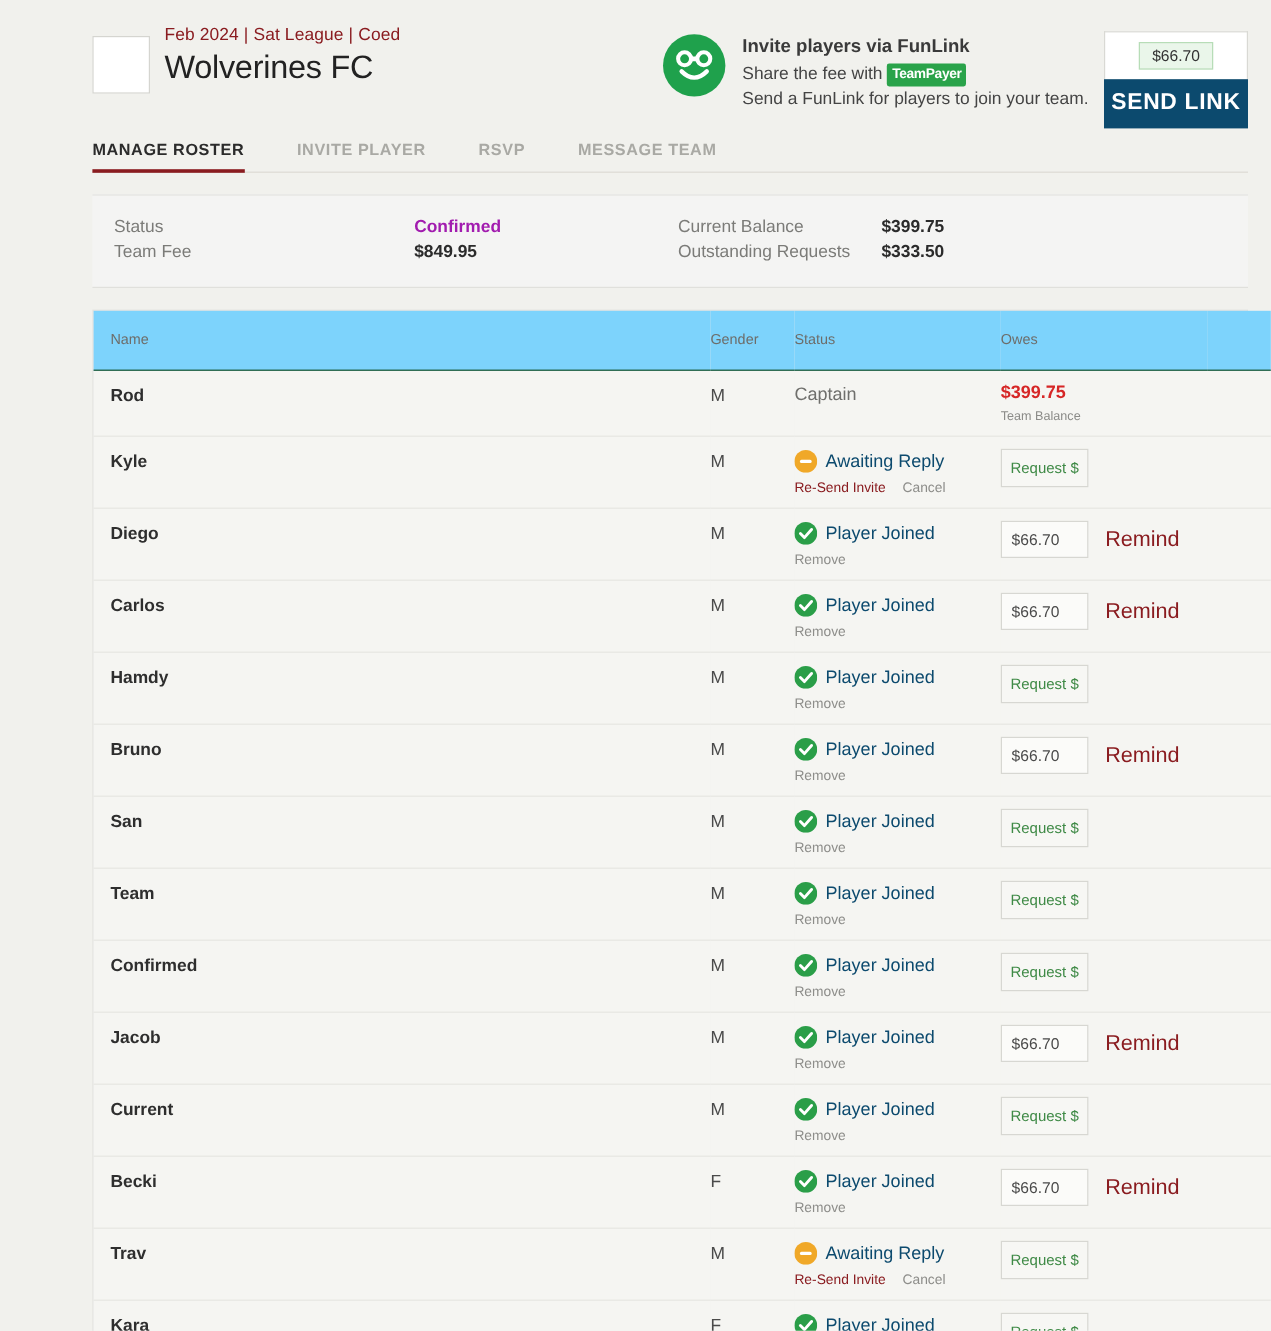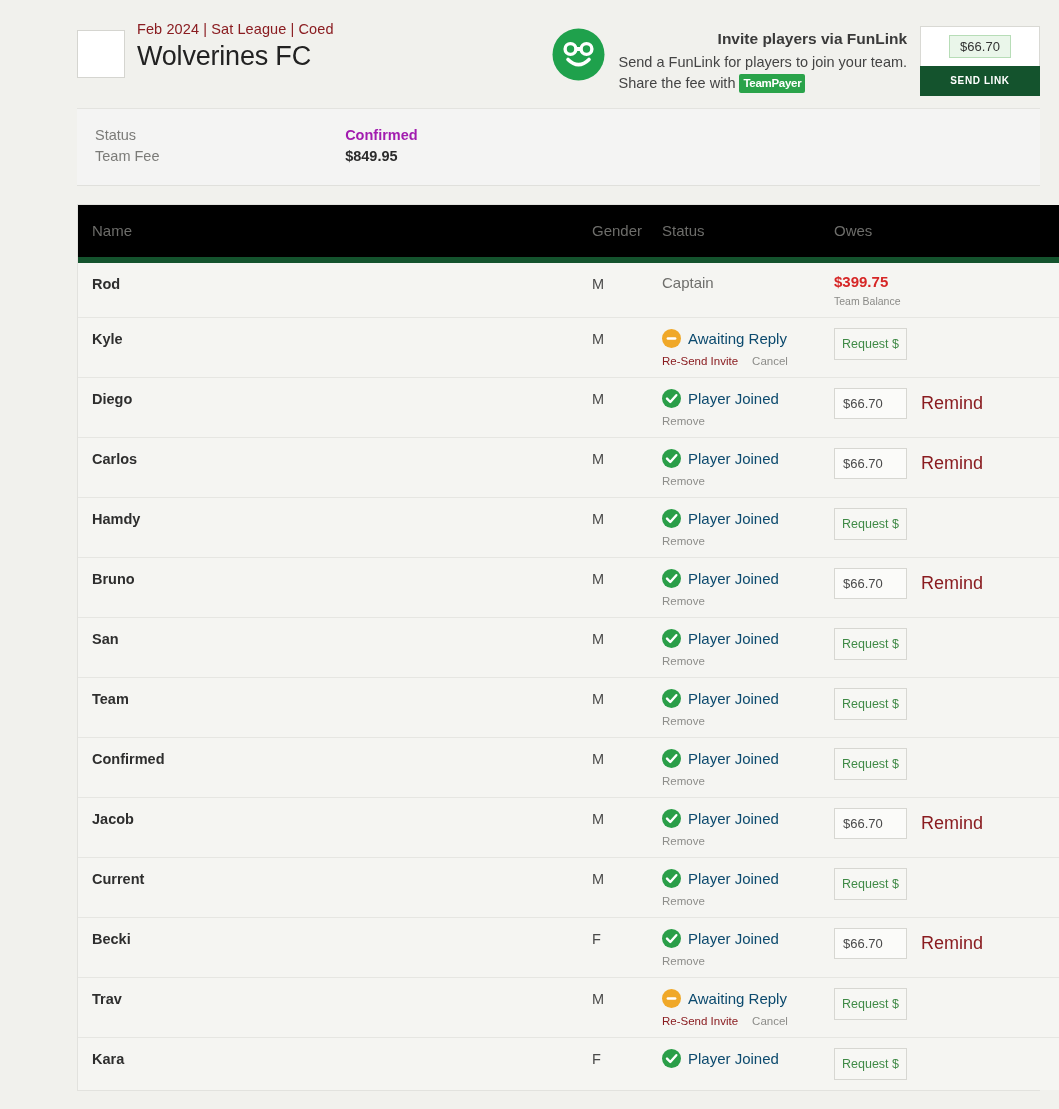--- a/index.html
+++ b/index.html
@@ -54,21 +54,20 @@
     margin-left: 218px;
     margin-top: 6px;
   }
   .funlink-icon { width: 53px; height: 53px; flex: 0 0 auto; margin-right: 14px; }
   .funlink-text { line-height: 1.42; }
   .funlink-title {
     font-size: 15.5px;
     font-weight: bold;
     color: #3a3a3a;
     margin-bottom: 2px;
-    text-align: right;
   }
   .funlink-sub { font-size: 14.5px; color: #444; }
   .tp-logo {
     display: inline-block;
     background: #2aa34a;
     color: #ffffff;
     font-size: 11.5px;
     font-weight: bold;
     padding: 1px 4px 2px 4px;
     border-radius: 2px;
@@ -98,25 +97,25 @@
     font-size: 13px;
     color: #333;
     padding: 3px 10px;
     min-width: 54px;
     text-align: center;
     box-sizing: border-box;
   }
   .sendlink-btn {
     display: block;
     width: 100%;
-    background: #14532d;
+    background: #0c4a6e;
     color: #ffffff;
     border: none;
     font-family: "Liberation Sans", sans-serif;
-    font-size: 10px;
+    font-size: 19px;
     font-weight: bold;
     letter-spacing: .6px;
     padding: 9px 0 10px 0;
     cursor: pointer;
     box-sizing: border-box;
   }
 
   
   .tabs {
     margin: 14px 46px 0 50px;
@@ -160,27 +159,27 @@
 
   
   .roster {
     margin: 18px 46px 0 50px;
     border: 1px solid #e2e2de;
     border-top: 1px solid #e2e2de;
     box-sizing: border-box;
   }
   table.roster-table { width: 100%; border-collapse: collapse; table-layout: fixed; }
   table.roster-table thead th {
-    background: #000000;
-    font-size: 15px;
+    background: #7dd3fc;
+    font-size: 12px;
     font-weight: normal;
     color: #6d6d6a;
     text-align: left;
     padding: 17px 0 18px 0;
-    border-bottom: 6px solid #14532d;
+    border-bottom: 1px solid #14532d;
     vertical-align: top;
   }
   .col-name  { width: 500px; padding-left: 14px !important; }
   .col-gender{ width: 70px; }
   .col-status{ width: 172px; }
   .col-owes  { width: 172px; }
   .col-paid  { width: 105px; text-align: right !important; padding-right: 14px !important; }
 
   table.roster-table tbody td {
     border-bottom: 1px solid #e6e6e2;
@@ -272,46 +271,62 @@
           <g fill="none" stroke="#ffffff" stroke-width="3.4">
             <circle cx="18.5" cy="21" r="5.4"></circle>
             <circle cx="34.5" cy="21" r="5.4"></circle>
             <line x1="23.5" y1="21" x2="29.5" y2="21" stroke-width="4"></line>
           </g>
           <path d="M16 31.5 Q26.5 42 37 31.5" fill="none" stroke="#ffffff" stroke-width="3.6" stroke-linecap="round"></path>
         </svg>
       </span>
       <div class="funlink-text">
         <div class="funlink-title">Invite players via FunLink</div>
-        <div class="funlink-sub">Send a FunLink for players to join your team.</div>
         <div class="funlink-sub">
           <span>Share the fee with</span>
           <span class="tp-logo">TeamPayer</span>
         </div>
+        <div class="funlink-sub">Send a FunLink for players to join your team.</div>
       </div>
     </div>
 
     <div class="sendlink-box">
       <div class="sendlink-amount-wrap">
         <div class="sendlink-amount">$66.70</div>
       </div>
       <button class="sendlink-btn">SEND LINK</button>
     </div>
   </div>
 
+  <div class="tabs">
+    <div class="tab active">MANAGE ROSTER</div>
+    <div class="tab">INVITE PLAYER</div>
+    <div class="tab">RSVP</div>
+    <div class="tab">MESSAGE TEAM</div>
+  </div>
 
   <div class="status-panel">
     <div class="status-col left">
       <div class="status-row">
         <div class="status-label">Status</div>
         <div class="status-value confirmed">Confirmed</div>
       </div>
       <div class="status-row">
         <div class="status-label">Team Fee</div>
         <div class="status-value">$849.95</div>
+      </div>
+    </div>
+    <div class="status-col right">
+      <div class="status-row">
+        <div class="status-label">Current Balance</div>
+        <div class="status-value">$399.75</div>
+      </div>
+      <div class="status-row">
+        <div class="status-label">Outstanding Requests</div>
+        <div class="status-value">$333.50</div>
       </div>
     </div>
   </div>
 
   <div class="roster">
     <table class="roster-table">
       <thead>
         <tr>
           <th class="col-name">Name</th>
           <th class="col-gender">Gender</th>

